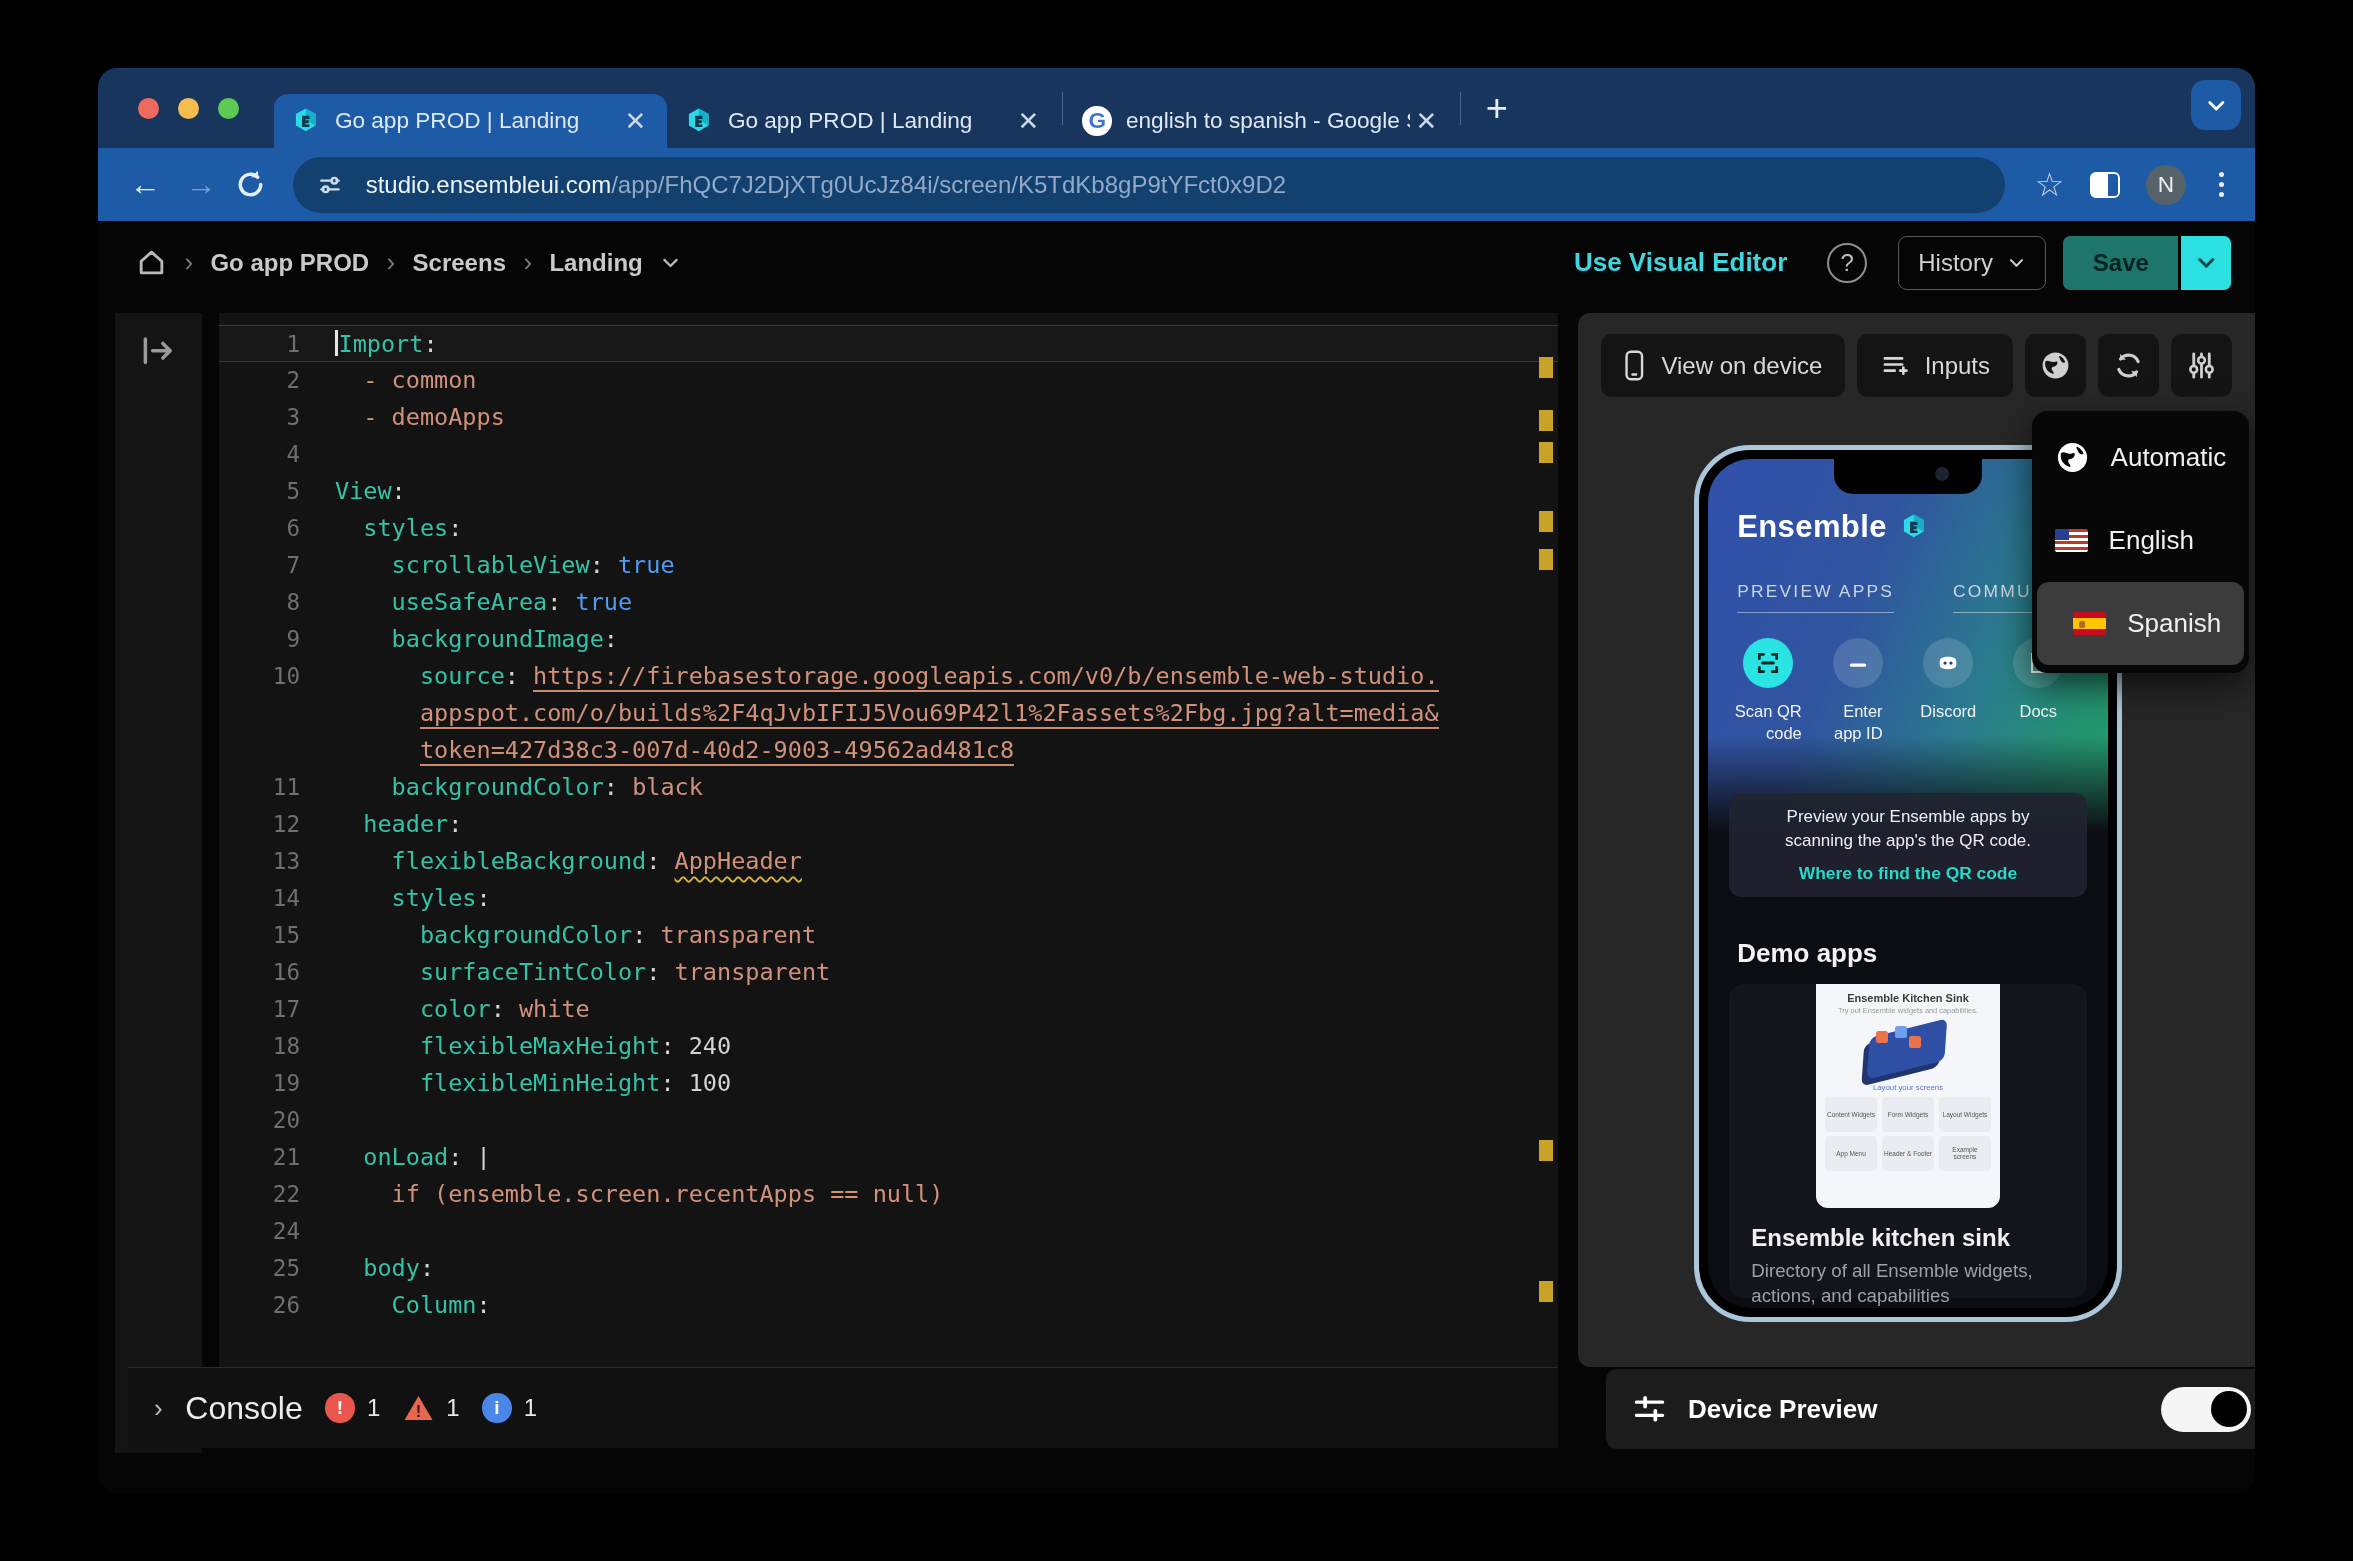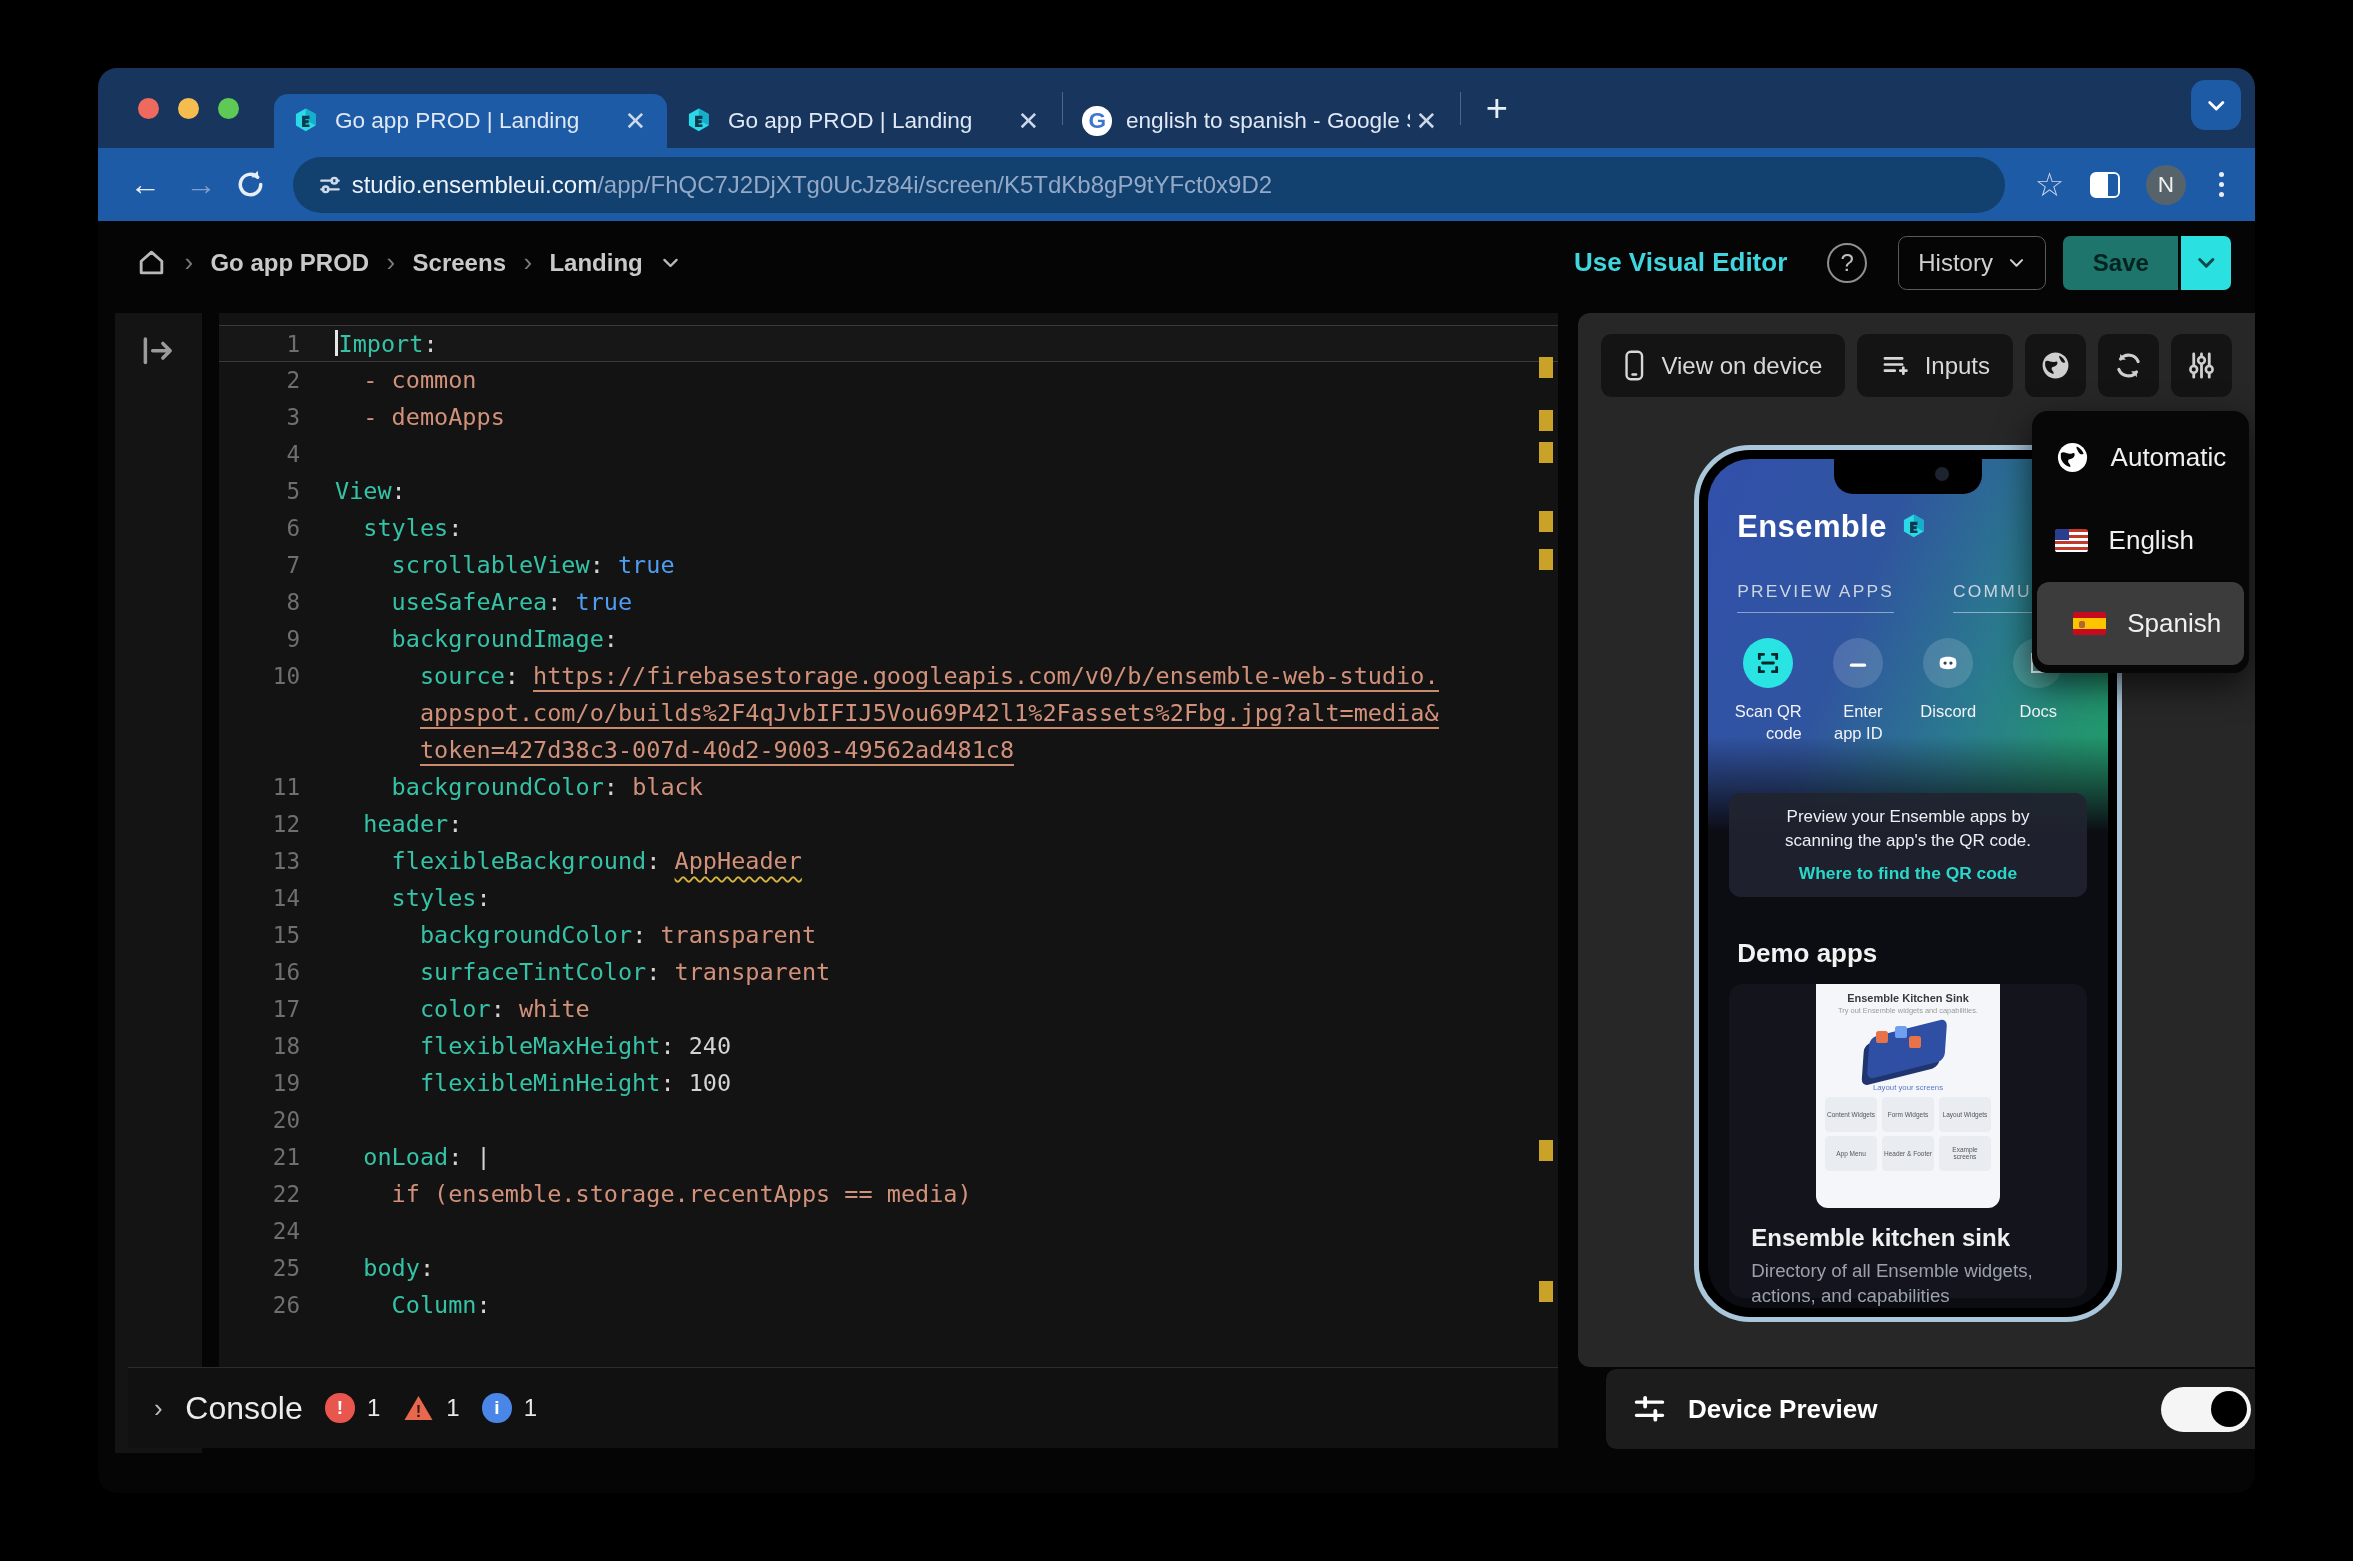--- a/index.html
+++ b/index.html
@@ -28,21 +28,21 @@
                    background:#1e5ba6; border-radius:14px; display:flex; align-items:center; justify-content:center; }
   .cube { width:29.5px; height:29.5px; }
   .gfav { width:29.5px; height:29.5px; border-radius:50%; background:#fff; color:#3b76d0;
           font-weight:bold; font-size:22.6px; display:flex; align-items:center; justify-content:center; margin-right:14px; }
 
   
   .toolbar { height:73px; background:#1e5ba6; display:flex; align-items:center; padding:0 24px; gap:8.7px; }
   .nav-ic { font-size:31px; width:47px; text-align:center; color:#e8eef6; }
   .nav-fwd { color:#7e9fca; }
   .urlpill { flex:1; height:56px; background:#12416f; border-radius:28px; margin:0 15.6px;
-             display:flex; align-items:center; padding:0 24px; gap:9px; }
+             display:flex; align-items:center; padding:0 24px; gap:23px; }
   .url-host { color:#eef3fa; font-size:24px; }
   .url-path { color:#93a9c7; font-size:24px; white-space:nowrap; overflow:hidden; }
   .tb-right { display:flex; align-items:center; gap:26px; padding-left:5.2px; }
   .star { color:#c9d6ea; font-size:33px; }
   .panel-ic { width:29.5px; height:26px; border:2.6px solid #fff; border-radius:6px; position:relative; background:#fff; }
   .panel-ic::after { content:""; position:absolute; right:0; top:0; bottom:0; width:9.6px; background:#1e5ba6; border-radius:0 3.5px 3.5px 0; }
   .avatar { width:40px; height:40px; border-radius:50%; background:#57636b; color:#f0f0f0;
             font-size:22.6px; display:flex; align-items:center; justify-content:center; }
   .kebab { display:flex; flex-direction:column; gap:5.2px; padding:0 7px; }
   .kebab i { width:5.2px; height:5.2px; border-radius:50%; background:#e8eef6; }
@@ -301,21 +301,21 @@
             <div class="crow"><span class="ln">12</span><span class="ct"><span class="sk">  header</span><span class="sp">:</span></span></div>
             <div class="crow"><span class="ln">13</span><span class="ct"><span class="sk">    flexibleBackground</span><span class="sp">: </span><span class="sw">AppHeader</span></span></div>
             <div class="crow"><span class="ln">14</span><span class="ct"><span class="sk">    styles</span><span class="sp">:</span></span></div>
             <div class="crow"><span class="ln">15</span><span class="ct"><span class="sk">      backgroundColor</span><span class="sp">: </span><span class="sv">transparent</span></span></div>
             <div class="crow"><span class="ln">16</span><span class="ct"><span class="sk">      surfaceTintColor</span><span class="sp">: </span><span class="sv">transparent</span></span></div>
             <div class="crow"><span class="ln">17</span><span class="ct"><span class="sk">      color</span><span class="sp">: </span><span class="sv">white</span></span></div>
             <div class="crow"><span class="ln">18</span><span class="ct"><span class="sk">      flexibleMaxHeight</span><span class="sp">: </span><span class="sn">240</span></span></div>
             <div class="crow"><span class="ln">19</span><span class="ct"><span class="sk">      flexibleMinHeight</span><span class="sp">: </span><span class="sn">100</span></span></div>
             <div class="crow"><span class="ln">20</span><span class="ct"></span></div>
             <div class="crow"><span class="ln">21</span><span class="ct"><span class="sk">  onLoad</span><span class="sp">: |</span></span></div>
-            <div class="crow"><span class="ln">22</span><span class="ct"><span class="sv">    if (ensemble.storage.recentApps == media)</span></span></div>
+            <div class="crow"><span class="ln">22</span><span class="ct"><span class="sv">    if (ensemble.screen.recentApps == null)</span></span></div>
             <div class="crow"><span class="ln">24</span><span class="ct"></span></div>
             <div class="crow"><span class="ln">25</span><span class="ct"><span class="sk">  body</span><span class="sp">:</span></span></div>
             <div class="crow"><span class="ln">26</span><span class="ct"><span class="sk">    Column</span><span class="sp">:</span></span></div>
           </div>
         <div class="markers">
             <div class="mark" style="top: 44px;"></div>
             <div class="mark" style="top: 97px;"></div>
             <div class="mark" style="top: 129px;"></div>
             <div class="mark" style="top: 198px;"></div>
             <div class="mark" style="top: 236px;"></div>

